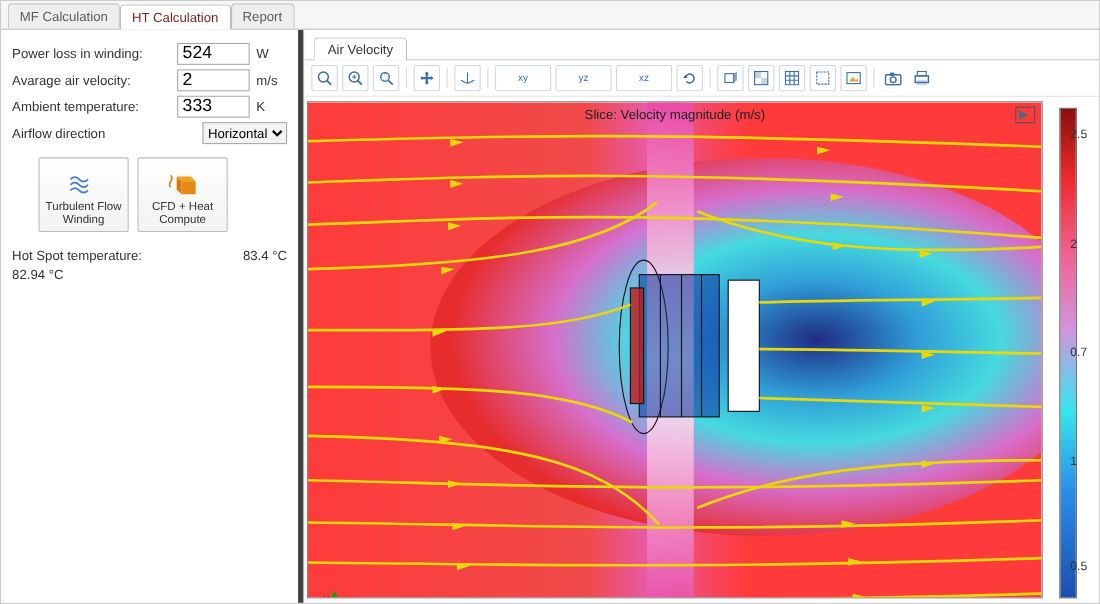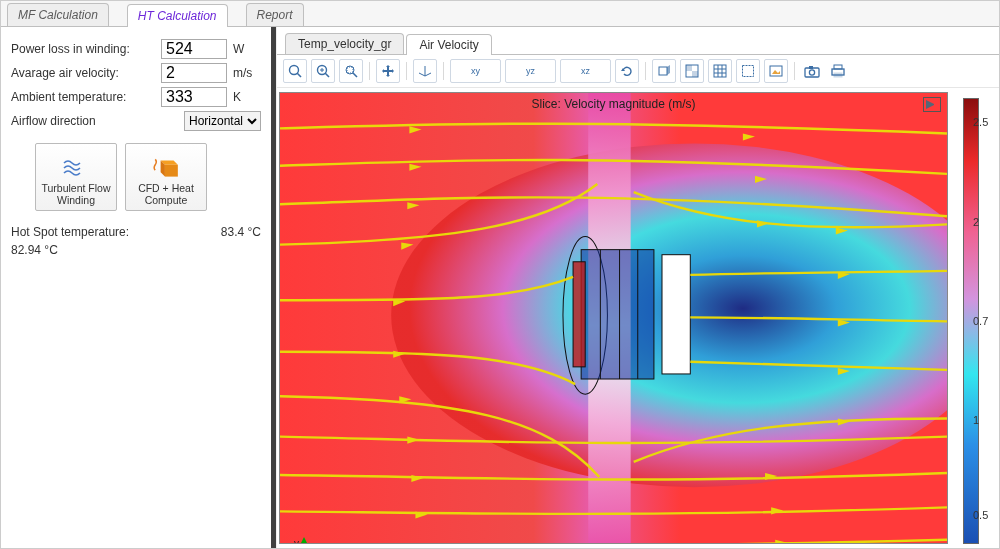--- a/index.html
+++ b/index.html
@@ -1,21 +1,21 @@
 <!DOCTYPE html>
 <html><head>
 <meta charset="utf-8">
 <style>
 html, body { margin:0; padding:0; font-family:"Segoe UI",Arial,sans-serif; font-size:12px; background:#fff; color:#333; }
 .app { width:1000px; height:549px; border:1px solid #ccc; box-sizing:border-box; display:flex; flex-direction:column; }
 
 
 .topbar { display:flex; align-items:flex-end; padding:2px 6px 0 6px; border-bottom:1px solid #bfbfbf; background:#f6f6f6; position:relative; }
-.tab { padding:4px 10px; border:1px solid #bfbfbf; border-bottom:none; border-radius:4px 4px 0 0; margin-right:18px; background:#eee; color:#5b5b5b; cursor:pointer;font-style:italic; }
-.tab.active { background:#fff; color:#6d28d9; position:relative; top:1px; }
+.tab { padding:4px 10px; border:1px solid #bfbfbf; border-bottom:none; border-radius:4px 4px 0 0; margin-right:0; background:#eee; color:#5b5b5b; cursor:pointer; }
+.tab.active { background:#fff; color:#7f1d1d; position:relative; top:1px; }
 
 
 .main { flex:1; display:flex; min-height:0; }
 
 
 .left { width:250px; border-right:5px solid #404040; padding:8px 10px; }
 .row { display:flex; align-items:center; margin:4px 0; }
 .row .lbl { flex:1; }
 .row .val input[type=text] { width:56px; height:18px; border:1px solid #aaa; padding:0 4px; font-size:16px; }
 .row .unit { width:28px; margin-left:6px; }
@@ -122,21 +122,20 @@
         <span class="out">83.4 °C</span>
       </div>
       <div class="row result">
         <span class="out">82.94 °C</span>
       </div>
     </div>
 
     <div class="right">
 
       <div class="rtabs">
-        <div class="rtab">Temp_velocity_gr</div>
         <div class="rtab active">Air Velocity</div>
       </div>
 
       <div class="toolbar">
         <div class="tbtn">
             <svg width="14" height="14">
               <circle cx="6" cy="6" r="4.5" fill="none" stroke="#3b6ea5" stroke-width="1.4"></circle>
               <line x1="9" y1="9" x2="13" y2="13" stroke="#3b6ea5" stroke-width="1.6"></line>
             </svg>
           </div>

